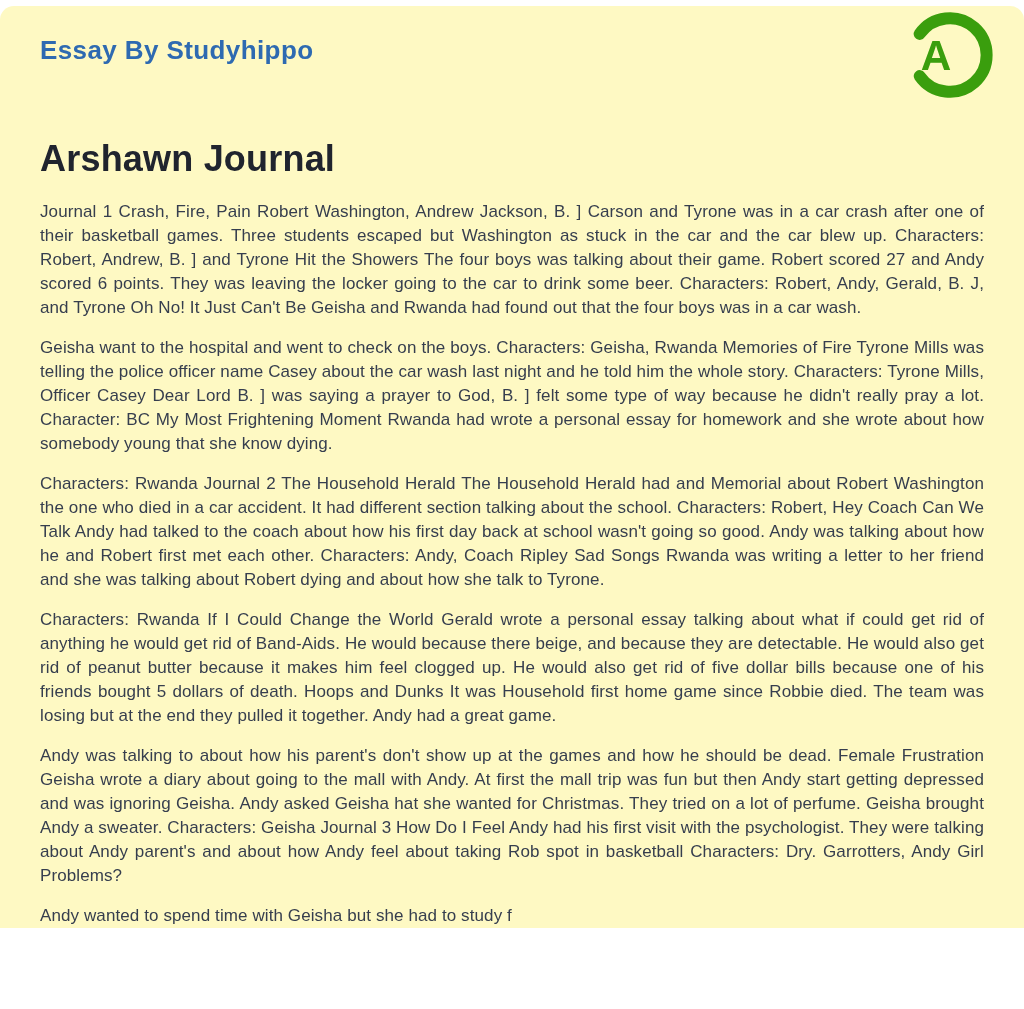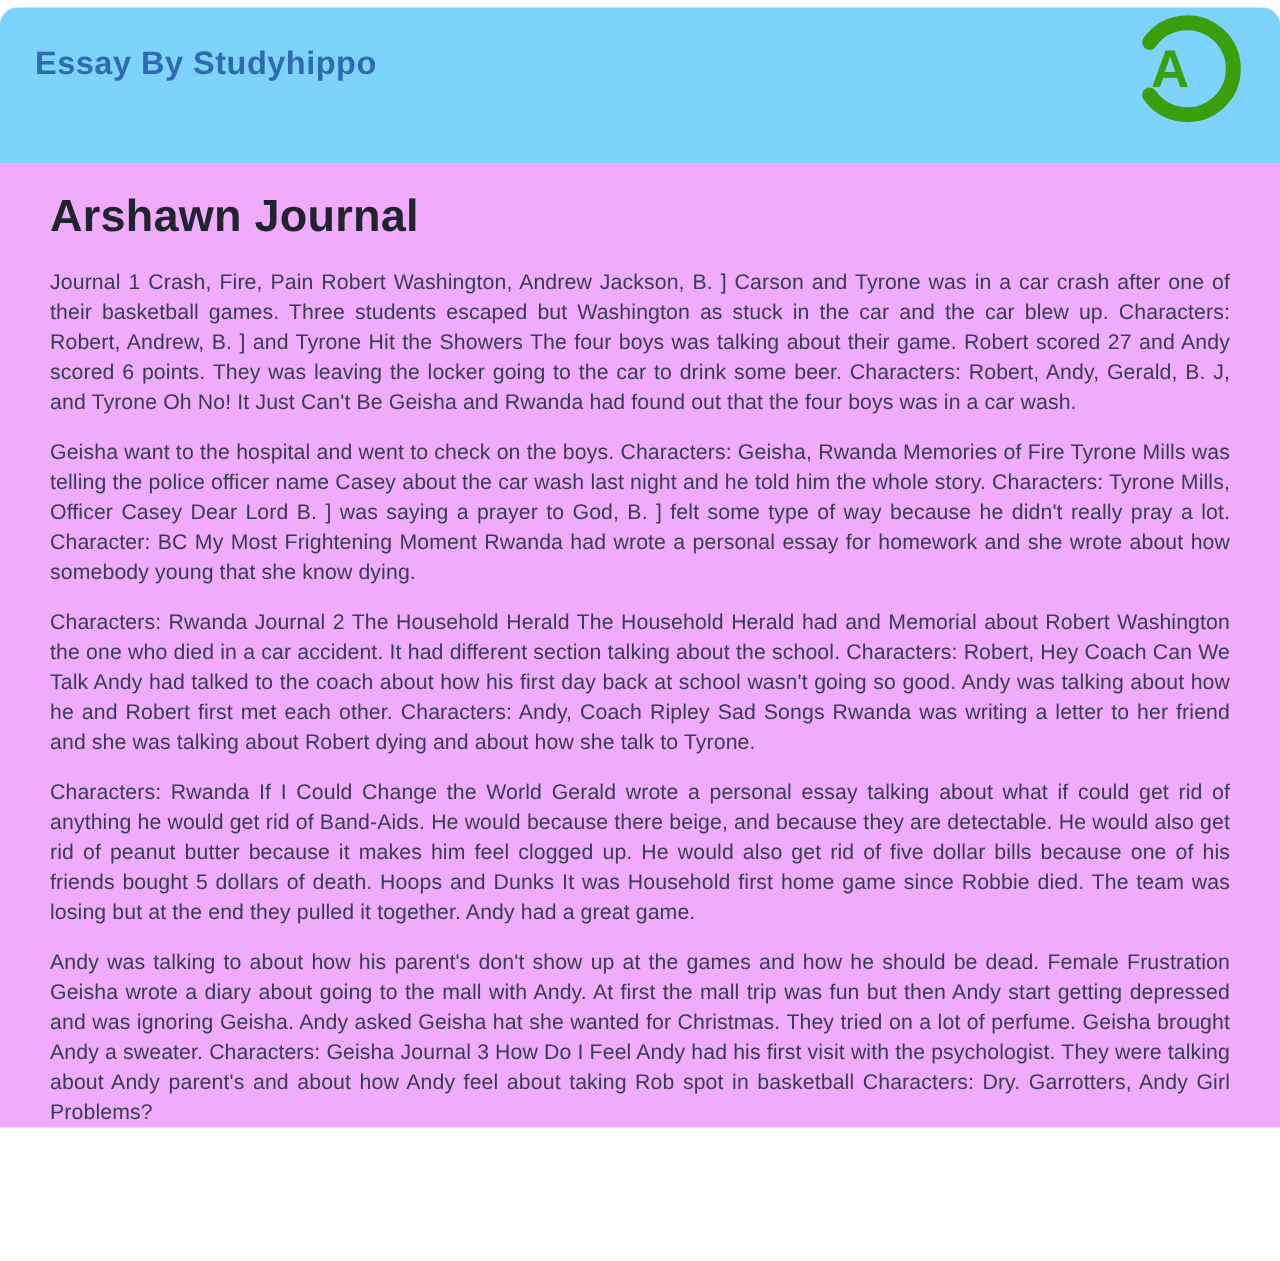--- a/index.html
+++ b/index.html
@@ -12,24 +12,24 @@
   }
   .page {
     width: 1024px;
     height: 1009px;
     background: #ffffff;
   }
   .header {
     margin-top: 6px;
     width: 1024px;
     height: 125px;
-    background: #7dd3fc;
+    background: #fef9c3;
     border-radius: 14px 14px 0 0;
     position: relative;
-    padding: 30px 40px 0 28px;
+    padding: 30px 40px 0 40px;
   }
   .site-title {
     color: #2e6ab1;
     font-size: 26px;
     font-weight: 700;
     letter-spacing: 0.4px;
     line-height: 1.1;
   }
   .essay-url {
     display: inline-block;
@@ -41,22 +41,22 @@
     cursor: pointer;
   }
   .logo {
     position: absolute;
     top: 3px;
     right: 30px;
     width: 92px;
     height: 92px;
   }
   .main {
-    padding: 21px 40px 0 40px;
-    background: #f0abfc;
+    padding: 7px 40px 0 40px;
+    background: #fef9c3;
   }
   .essay-title {
     color: #20242e;
     font-size: 36px;
     font-weight: 700;
     letter-spacing: 0.2px;
     margin-bottom: 20px;
   }
   .essay-body p {
     color: #363e4e;
@@ -84,16 +84,17 @@
 
   <div class="main">
     <h1 class="essay-title">Arshawn Journal</h1>
 
     <div class="essay-body">
       <p>Journal 1 Crash, Fire, Pain Robert Washington, Andrew Jackson, B. ] Carson and Tyrone was in a car crash after one of their basketball games. Three students escaped but Washington as stuck in the car and the car blew up. Characters: Robert, Andrew, B. ] and Tyrone Hit the Showers The four boys was talking about their game. Robert scored 27 and Andy scored 6 points. They was leaving the locker going to the car to drink some beer. Characters: Robert, Andy, Gerald, B. J, and Tyrone Oh No! It Just Can't Be Geisha and Rwanda had found out that the four boys was in a car wash.</p>
       <p>Geisha want to the hospital and went to check on the boys. Characters: Geisha, Rwanda Memories of Fire Tyrone Mills was telling the police officer name Casey about the car wash last night and he told him the whole story. Characters: Tyrone Mills, Officer Casey Dear Lord B. ] was saying a prayer to God, B. ] felt some type of way because he didn't really pray a lot. Character: BC My Most Frightening Moment Rwanda had wrote a personal essay for homework and she wrote about how somebody young that she know dying.</p>
       <p>Characters: Rwanda Journal 2 The Household Herald The Household Herald had and Memorial about Robert Washington the one who died in a car accident. It had different section talking about the school. Characters: Robert, Hey Coach Can We Talk Andy had talked to the coach about how his first day back at school wasn't going so good. Andy was talking about how he and Robert first met each other. Characters: Andy, Coach Ripley Sad Songs Rwanda was writing a letter to her friend and she was talking about Robert dying and about how she talk to Tyrone.</p>
       <p>Characters: Rwanda If I Could Change the World Gerald wrote a personal essay talking about what if could get rid of anything he would get rid of Band-Aids. He would because there beige, and because they are detectable. He would also get rid of peanut butter because it makes him feel clogged up. He would also get rid of five dollar bills because one of his friends bought 5 dollars of death. Hoops and Dunks It was Household first home game since Robbie died. The team was losing but at the end they pulled it together. Andy had a great game.</p>
       <p>Andy was talking to about how his parent's don't show up at the games and how he should be dead. Female Frustration Geisha wrote a diary about going to the mall with Andy. At first the mall trip was fun but then Andy start getting depressed and was ignoring Geisha. Andy asked Geisha hat she wanted for Christmas. They tried on a lot of perfume. Geisha brought Andy a sweater. Characters: Geisha Journal 3 How Do I Feel Andy had his first visit with the psychologist. They were talking about Andy parent's and about how Andy feel about taking Rob spot in basketball Characters: Dry. Garrotters, Andy Girl Problems?</p>
+      <p>Andy wanted to spend time with Geisha but she had to study f</p>
     </div>
   </div>
 
 </div>
 
 </body></html>

